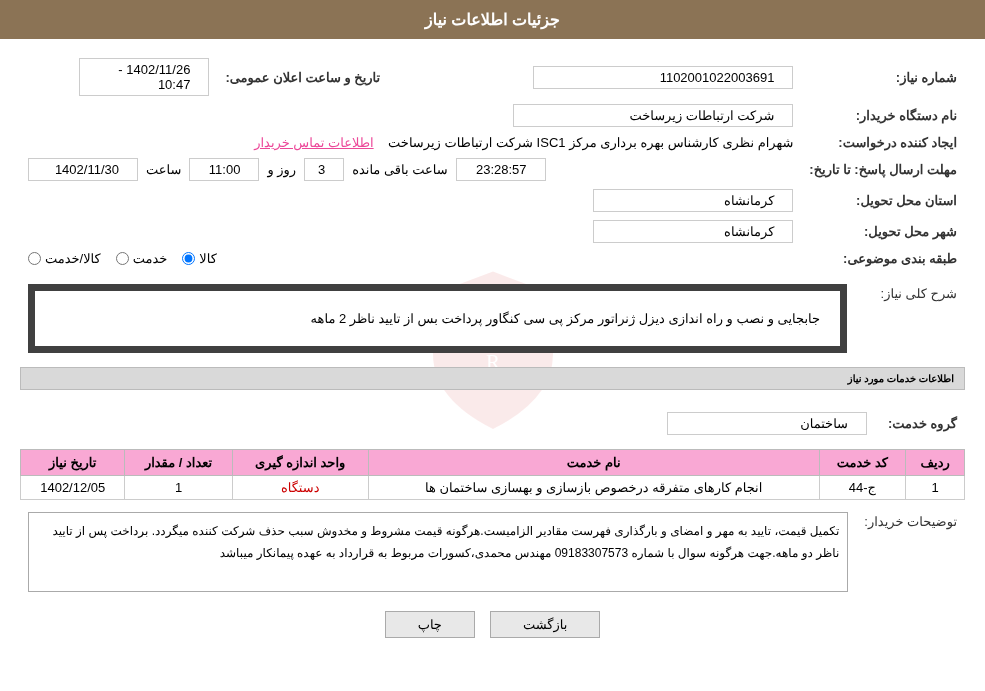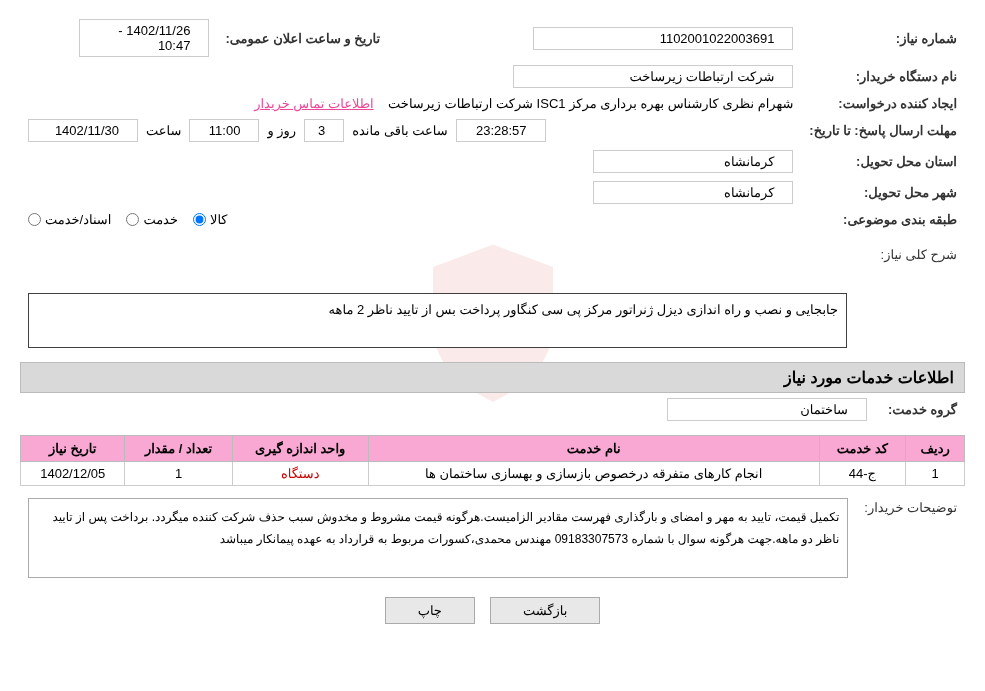--- a/index.html
+++ b/index.html
@@ -60,22 +60,22 @@
     }
     .link-blue {
       color: #ec4899;
       text-decoration: underline;
       cursor: pointer;
     }
     .section-header {
       background: #d9d9d9;
       font-weight: bold;
       padding: 5px 10px;
-      margin: 8px 0 1px 0;
-      font-size: 16px;
+      margin: 8px 0 18px 0;
+      font-size: 10px;
       border: 1px solid #bbb;
     }
     .radio-group {
       display: flex;
       gap: 15px;
       flex-direction: row-reverse;
       align-items: center;
     }
     .radio-label {
       display: flex;
@@ -152,45 +152,45 @@
       font-weight: normal;
       margin-top: 32px;
     }
     .date-time-row {
       display: flex;
       align-items: center;
       gap: 8px;
       flex-direction: row-reverse;
     }
     .desc-box {
-      border: 1px solid #404040;
-      padding: 8px;
+      border: 7px solid #404040;
+      padding: 20px;
       min-height: 55px;
       background: #fff;
       text-align: right;
       direction: rtl;
       width: 100%;
-      margin-top: 48px;
     }
     .buyer-notes {
       border: 1px solid #aaa;
       padding: 8px;
       min-height: 80px;
       background: #fff;
       text-align: right;
       direction: rtl;
       font-size: 12px;
       line-height: 1.8;
     }
   </style>
 </head>
 <body>
 
 <div class="page-container">
 
+  <div class="header-bar">جزئیات اطلاعات نیاز</div>
 
   <div class="main-content watermark-container">
 
     <svg class="shield-watermark" viewBox="0 0 100 120" xmlns="http://www.w3.org/2000/svg">
       <path d="M50 5 L90 20 L90 60 Q90 90 50 110 Q10 90 10 60 L10 20 Z" fill="#cc0000"></path>
       <text x="50" y="70" text-anchor="middle" font-size="14" fill="#fff" font-family="serif">R</text>
     </svg>
 
     <div class="content-relative">
 
@@ -252,21 +252,21 @@
           <td class="value-cell" colspan="4">
             <div class="input-box" style="width:200px;">کرمانشاه</div>
           </td>
         </tr>
 
         <tr>
           <td class="label-cell">طبقه بندی موضوعی:</td>
           <td class="value-cell" colspan="4">
             <div class="radio-group">
               <label class="radio-label">
-                <span>اسناد/خدمت</span>
+                <span>کالا/خدمت</span>
                 <input type="radio" name="category" style="">
               </label>
               <label class="radio-label">
                 <span>خدمت</span>
                 <input type="radio" name="category" style="">
               </label>
               <label class="radio-label">
                 <span>کالا</span>
                 <input type="radio" name="category" checked="" style="">
               </label>

